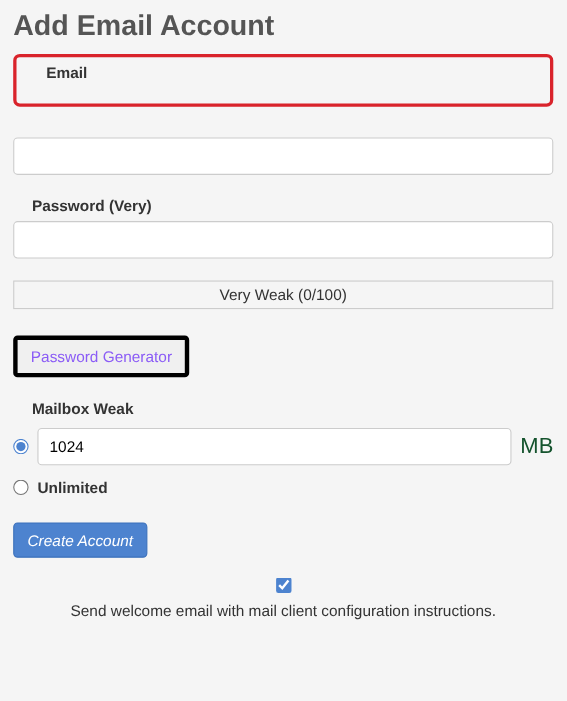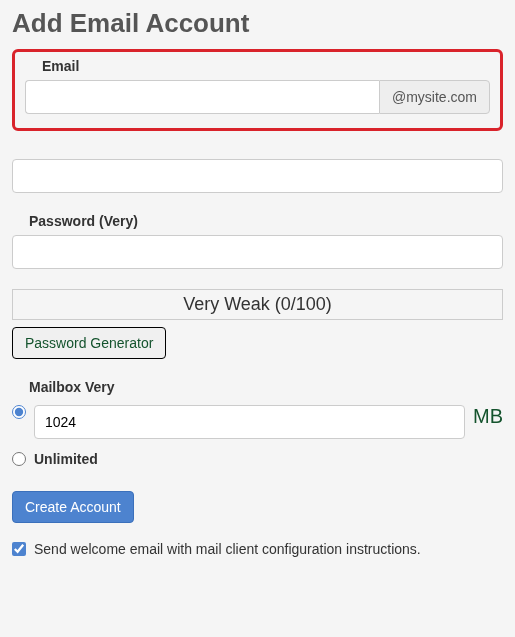--- a/index.html
+++ b/index.html
@@ -91,42 +91,43 @@
       font-weight: 700;
       font-style: italic;
       font-family: Georgia, serif;
     }
     .strength-meter {
       width: 100%;
       border: 1px solid #ccc;
       background: #f5f5f5;
       text-align: center;
       padding: 4px 0;
-      font-size: 18px;
-      color: #333;
-      margin-bottom: 7px;
+      font-size: 14px;
+      color: #333;
+      margin-bottom: 24px;
     }
     .btn {
       display: inline-block;
-      border: 1px solid #000000;
+      border: 4px solid #000000;
       background: #f0f0f0;
-      color: #14532d;
+      color: #8b5cf6;
       padding: 7px 12px;
       font-size: 14px;
       border-radius: 4px;
       cursor: pointer;
     }
     .btn-primary {
       background: #4d83cf;
       border: 1px solid #3b70bb;
       color: #fff;
+      font-style: italic;
     }
     .quota-row {
       display: flex;
-      align-items: flex-start;
+      align-items: center;
       gap: 8px;
       margin-bottom: 12px;
     }
     .quota-row input[type="text"] {
       flex: 1;
       border: 1px solid #ccc;
       border-radius: 4px;
       height: 34px;
       padding: 6px 10px;
       font-size: 14px;
@@ -155,54 +156,51 @@
       width: 14px;
       height: 14px;
       accent-color: #4d83cf;
     }
     .checkbox-row {
       display: flex;
       align-items: center;
       gap: 8px;
       font-size: 14px;
       color: #333;
+      flex-direction: column;
     }
     .create-row {
       margin-bottom: 18px;
     }
   </style>
 </head>
 <body>
 
 <h1>Add Email Account</h1>
 
 <div class="highlight-box">
   <label class="field-label">Email</label>
-  <div class="input-group">
-    <input type="text" value="" style="">
-    <span class="addon">@mysite.com</span>
-  </div>
 </div>
 
 <div class="form-group">
   <input type="password" class="text-input" value="" style="">
 </div>
 
 <div class="form-group">
   <label class="field-label">Password (Very)</label>
   <input type="password" class="text-input" value="" style="">
 </div>
 
 <div class="form-group">
   <div class="strength-meter">Very Weak (0/100)</div>
   <button class="btn">Password Generator</button>
 </div>
 
 <div class="form-group compact">
-  <label class="field-label">Mailbox Very</label>
+  <label class="field-label">Mailbox Weak</label>
 </div>
 
 <div class="quota-row">
   <input type="radio" name="quota" checked="" style="">
   <input type="text" value="1024" style="">
   <span class="unit">MB</span>
 </div>
 
 <div class="radio-row">
   <input type="radio" name="quota" style="">

